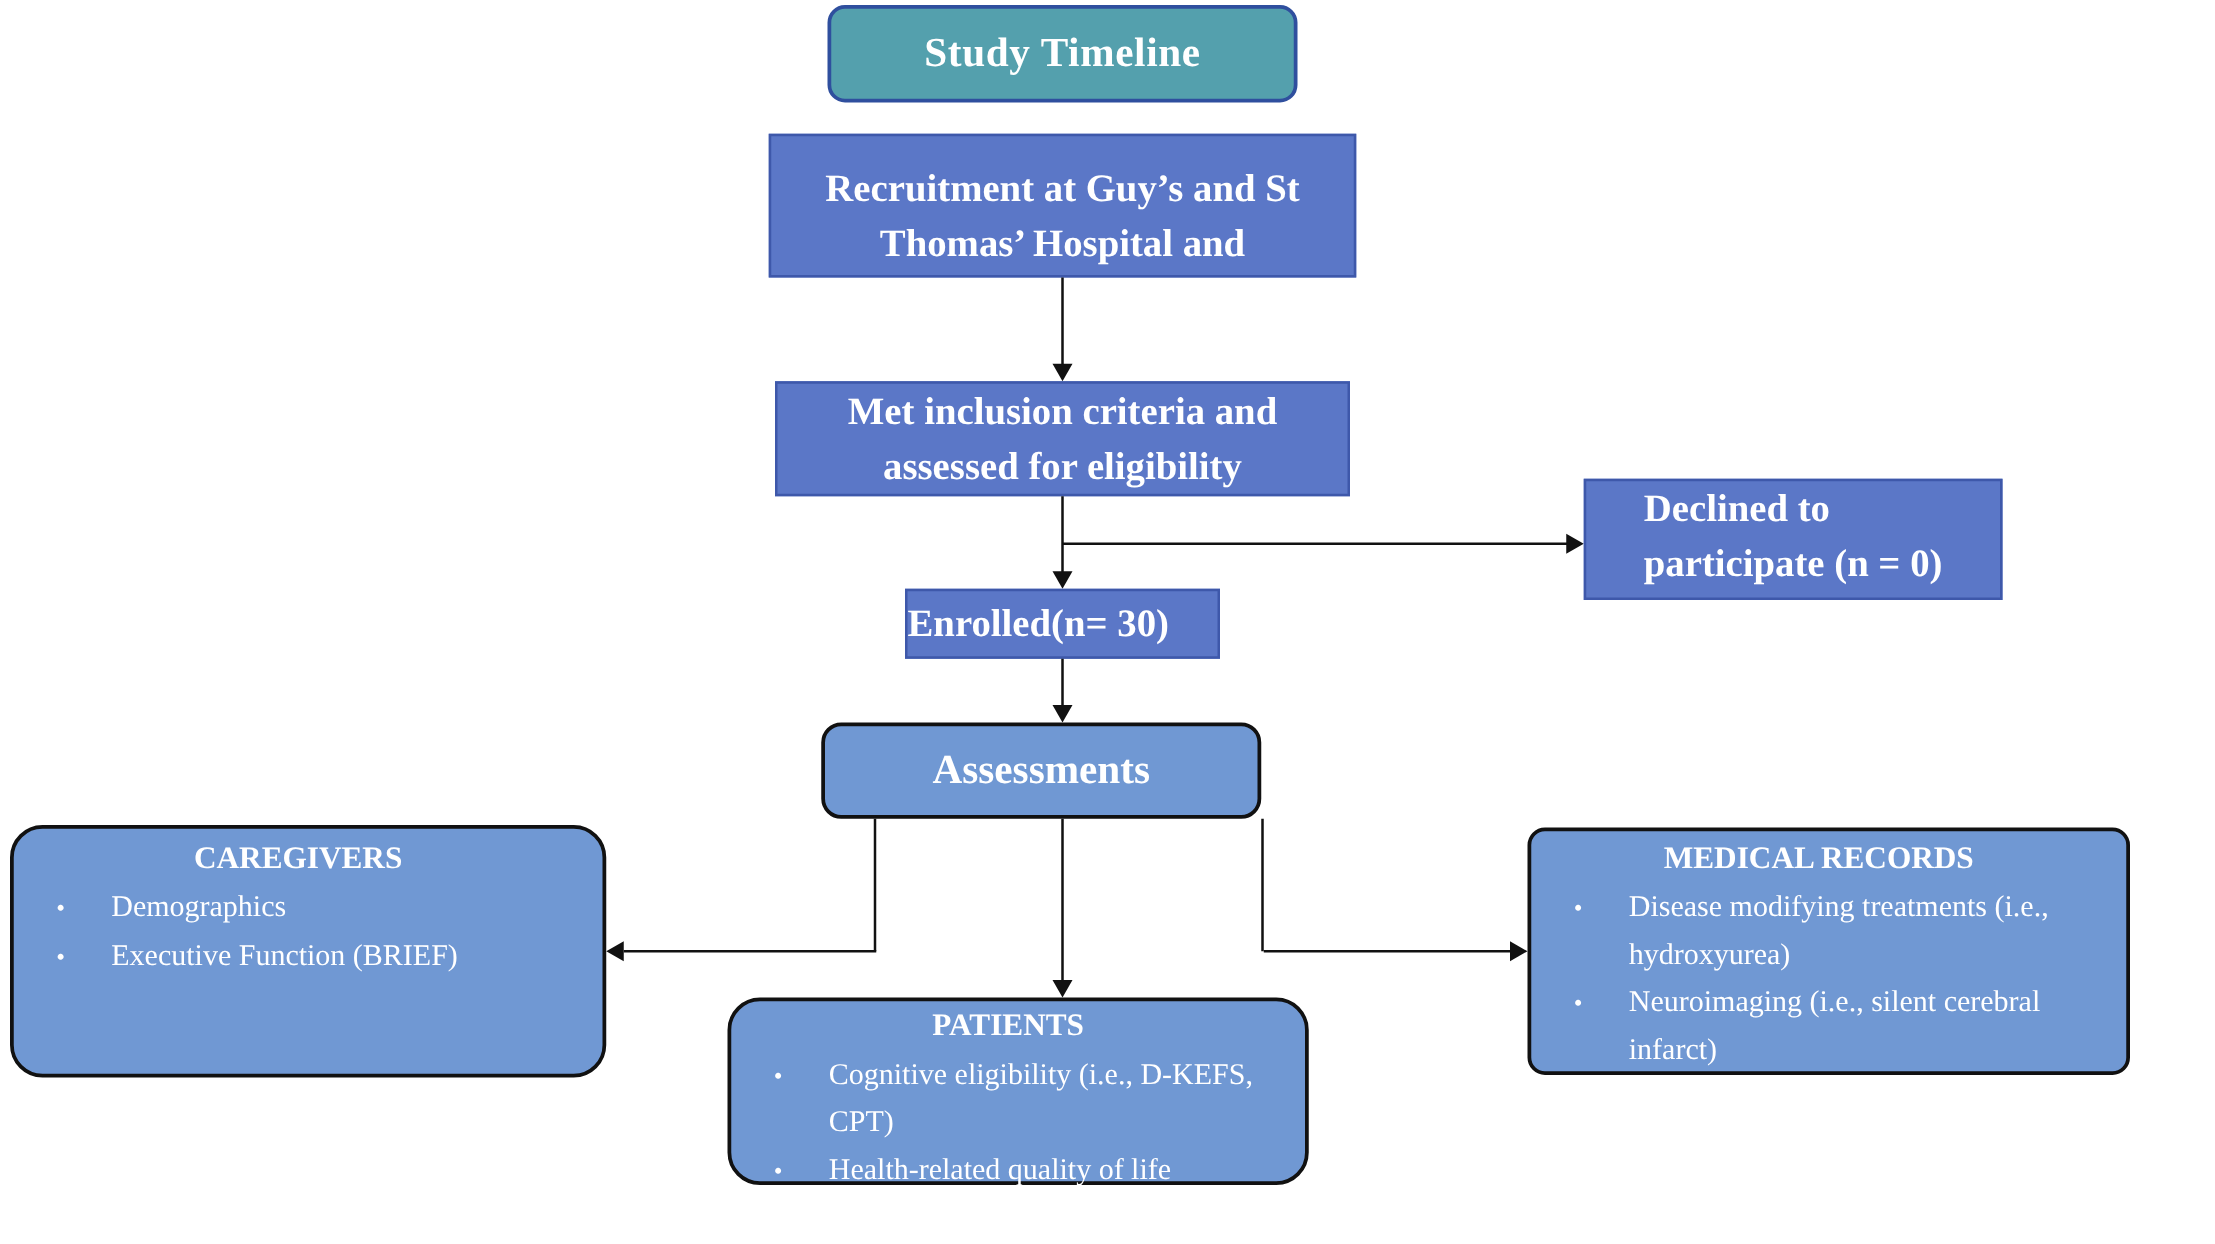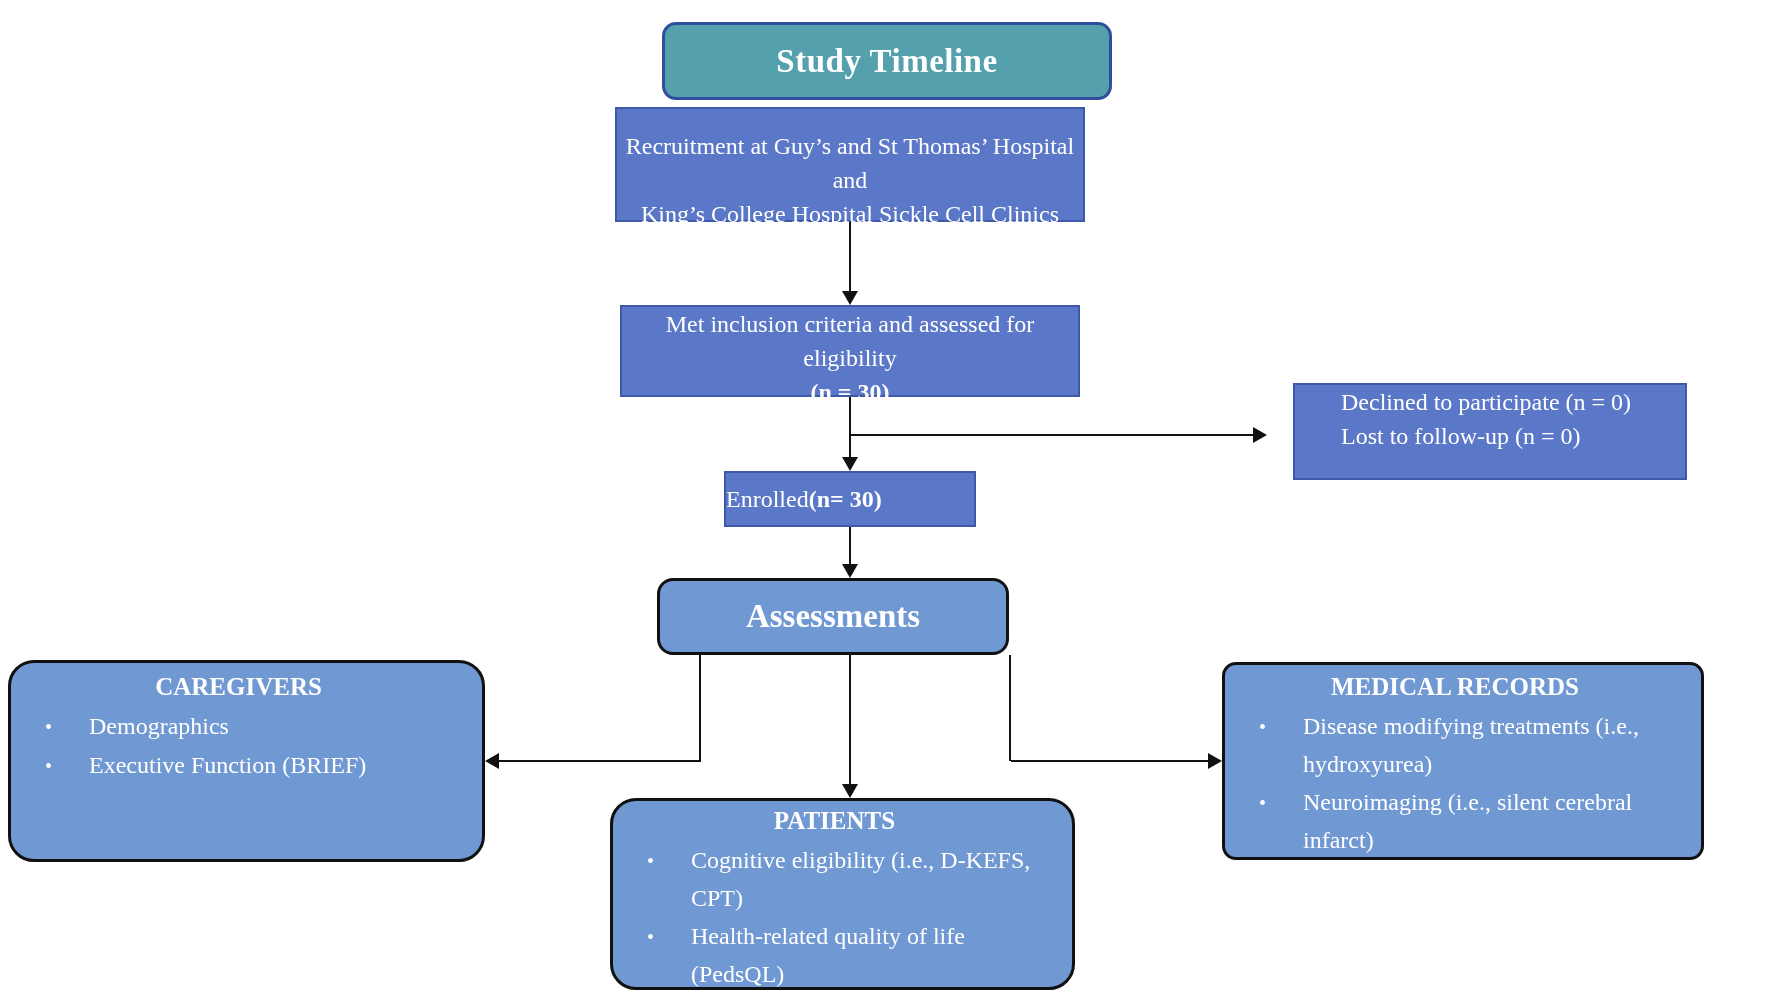--- a/index.html
+++ b/index.html
@@ -9,21 +9,21 @@
     overflow:hidden;
   }
   .node{position:absolute;box-sizing:border-box;display:flex;flex-direction:column;
         align-items:center;text-align:center;}
   
   .teal{background:#54a0ad;border:3px solid #2f4f9e;border-radius:14px;
         justify-content:center;}
   .teal .big{font-size:33px;font-weight:bold;letter-spacing:.5px;}
   
   .mblue{background:#5b77c7;border:2px solid #3e58aa;}
-  .mblue .ln{font-size:24px;line-height:1.42;}
+  .mblue .ln{font-size:31px;line-height:1.42;font-weight:bold;}
   
   .lblue{background:#7098d3;border:3px solid #111111;border-radius:26px;}
   .lblue.small-r{border-radius:16px;justify-content:center;}
   .lblue .big{font-size:33px;font-weight:bold;}
   .sec-title{font-size:25px;font-weight:bold;margin:10px 16px 4px 0;width:100%;text-align:center;}
   ul.blist{list-style:none;margin:2px 0 0 0;padding:0 14px 0 26px;width:100%;box-sizing:border-box;}
   ul.blist li{display:flex;align-items:baseline;text-align:left;font-size:24px;line-height:38px;}
   ul.blist .dot{width:44px;flex:0 0 44px;text-align:left;padding-left:8px;font-size:20px;}
   .bold{font-weight:bold;}
   .leftpad{align-items:flex-start;text-align:left;padding-left:46px;}
@@ -32,21 +32,21 @@
   .ah{position:absolute;width:0;height:0;}
   .ah-down{border-left:8px solid transparent;border-right:8px solid transparent;border-top:14px solid #111111;}
   .ah-left{border-top:8px solid transparent;border-bottom:8px solid transparent;border-right:14px solid #111111;}
   .ah-right{border-top:8px solid transparent;border-bottom:8px solid transparent;border-left:14px solid #111111;}
 </style>
 </head>
 <body>
 
 <div class="canvas">
 
-  <div class="node teal" style="left:662px;top:22px;width:450px;height:78px;">
+  <div class="node teal" style="left:662px;top:4px;width:376px;height:78px;">
     <div class="big">Study Timeline</div>
   </div>
 
   <div class="node mblue" style="left:615px;top:107px;width:470px;height:115px;justify-content:flex-start;padding-top:20px;">
     <div class="ln">Recruitment at Guy’s and St Thomas’ Hospital and</div>
     <div class="ln">King’s College Hospital Sickle Cell Clinics</div>
   </div>
 
   <div>
     <div class="line" style="left:849px;top:222px;width:2px;height:70px;"></div>
@@ -61,21 +61,21 @@
   <div>
     <div class="line" style="left:849px;top:397px;width:2px;height:61px;"></div>
     <div class="ah ah-down" style="left:842px;top:457px;"></div>
   </div>
 
   <div>
     <div class="line" style="left:850px;top:434px;width:405px;height:2px;"></div>
     <div class="ah ah-right" style="left:1253px;top:427px;"></div>
   </div>
 
-  <div class="node mblue leftpad" style="left:1293px;top:383px;width:394px;height:97px;">
+  <div class="node mblue leftpad" style="left:1267px;top:383px;width:335px;height:97px;">
     <div class="ln">Declined to participate (n = 0)</div>
     <div class="ln">Lost to follow-up (n = 0)</div>
   </div>
 
   <div class="node mblue" style="left:724px;top:471px;width:252px;height:56px;flex-direction:row;">
     <span class="ln">Enrolled </span>
     <span class="ln bold">(n= 30)</span>
   </div>
 
   <div>
@@ -111,21 +111,21 @@
         <span class="dot">•</span>
         <span>Demographics</span>
       </li>
       <li>
         <span class="dot">•</span>
         <span>Executive Function (BRIEF)</span>
       </li>
     </ul>
   </div>
 
-  <div class="node lblue" style="left:610px;top:798px;width:465px;height:192px;">
+  <div class="node lblue" style="left:582px;top:798px;width:465px;height:150px;">
     <div class="sec-title" style="margin-top:6px;">PATIENTS</div>
     <ul class="blist">
       <li>
         <span class="dot">•</span>
         <span>Cognitive eligibility (i.e., D-KEFS, CPT)</span>
       </li>
       <li>
         <span class="dot">•</span>
         <span>Health-related quality of life (PedsQL)</span>
       </li>

